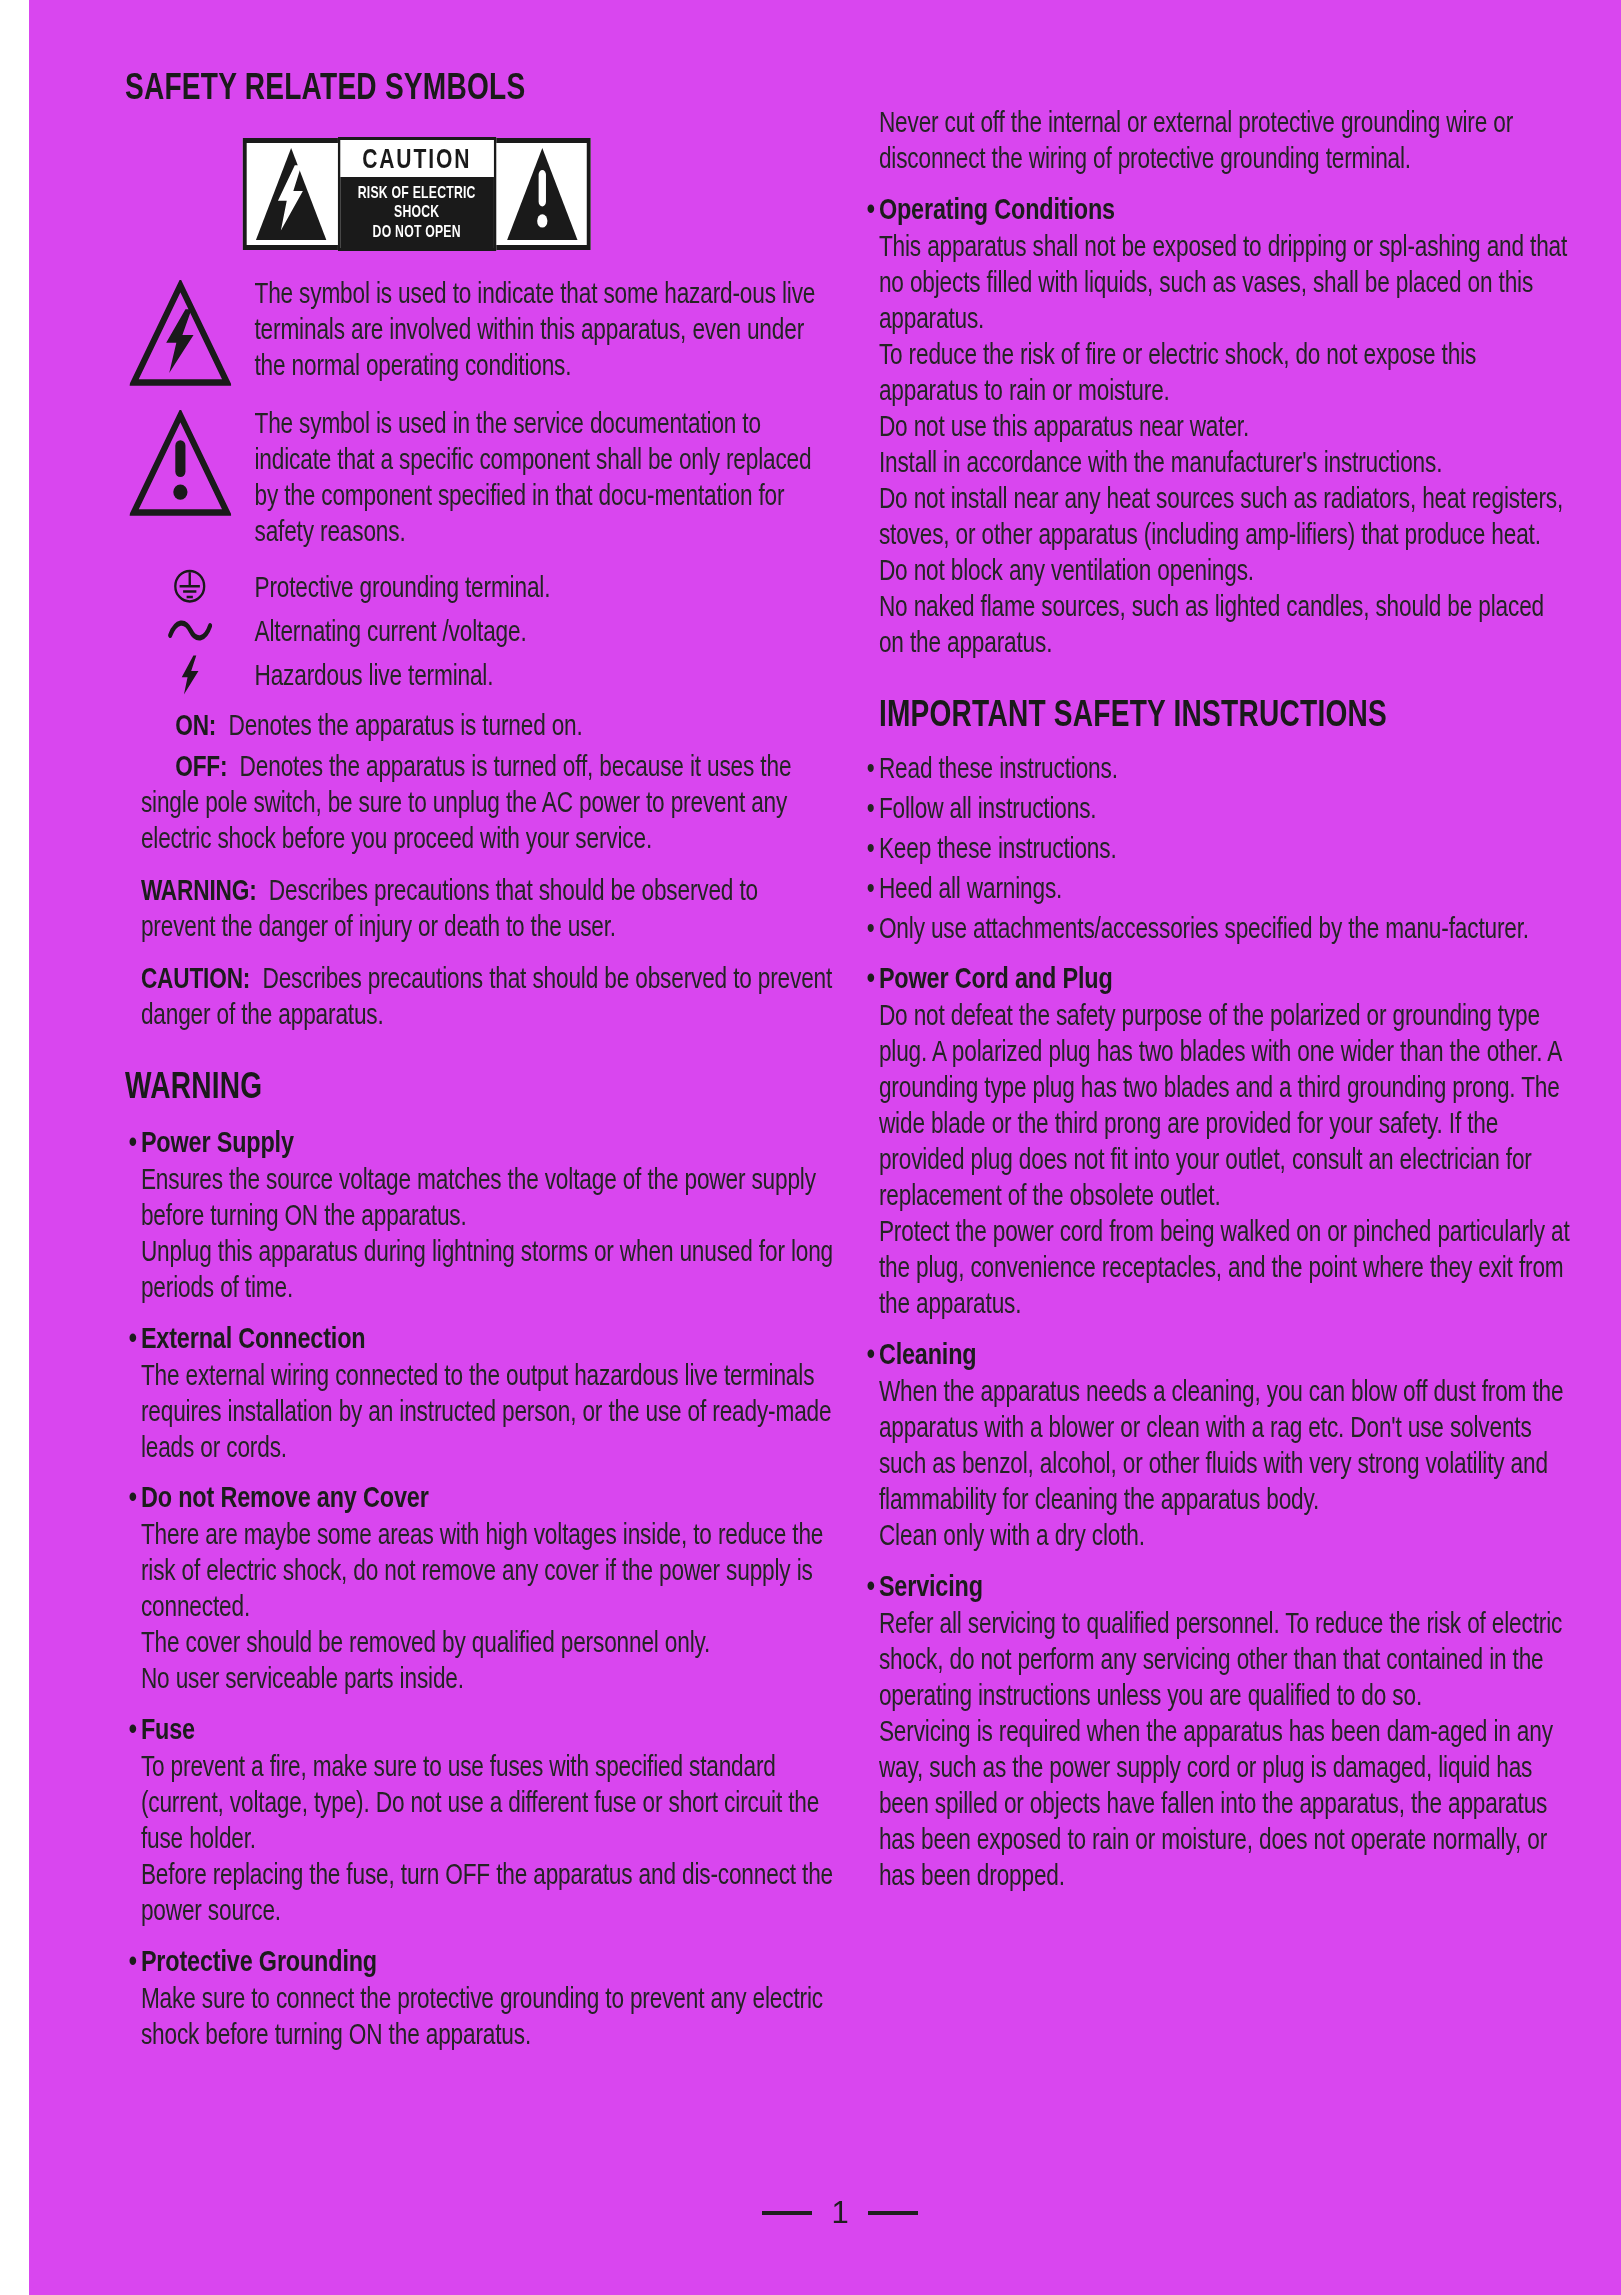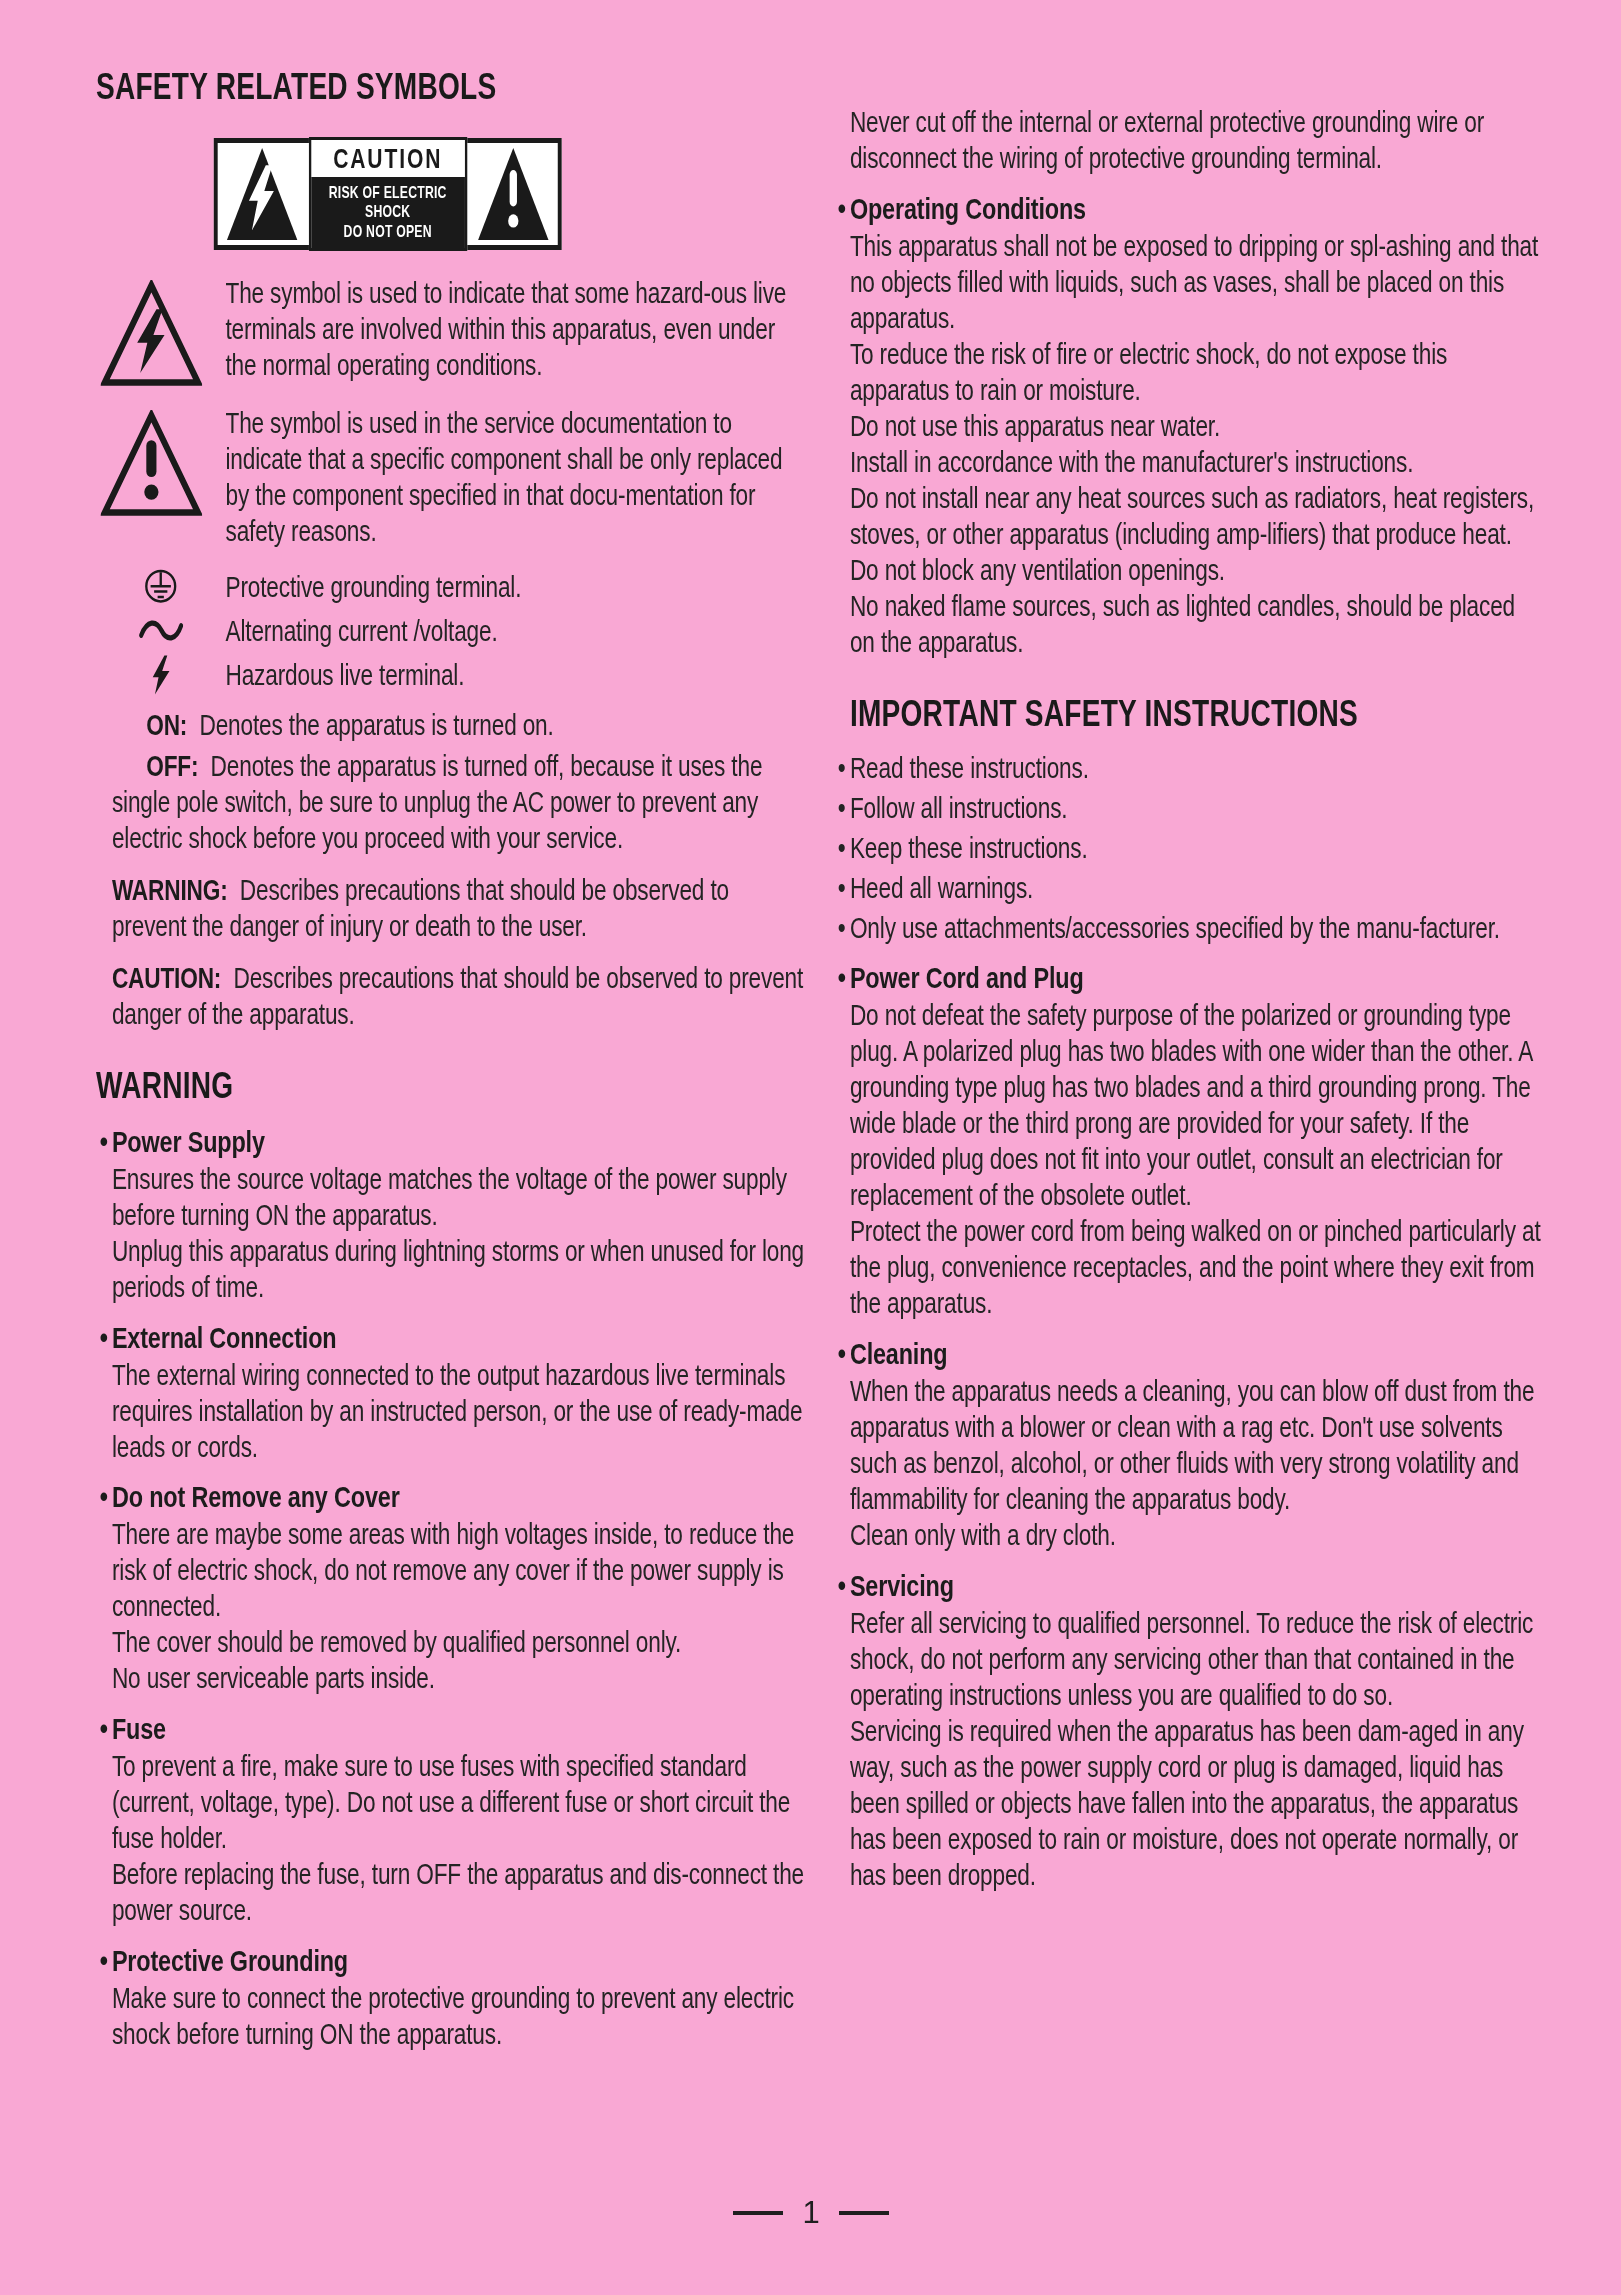--- a/index.html
+++ b/index.html
@@ -1,21 +1,21 @@
 <!DOCTYPE html>
 <html style="font-size:12.6px"><head>
 <meta charset="utf-8">
 <style>
   * { margin:0; padding:0; box-sizing:border-box; }
   html,body { background:#ffffff; }
   body {
     width:1622px; height:2295px; position:relative; overflow:hidden;
     font-family:"Liberation Sans", sans-serif; color:#222;
   }
-  .page { position:absolute; inset:0; background:#f9a8d4; }
+  .page { position:absolute; inset:0; background:#d946ef;margin-left:29px; }
 
   
   .col {
     position:absolute; width:911px;
     transform:scaleX(0.78); transform-origin:0 0;
     font-size:29px; line-height:36px; letter-spacing:-0.2px; color:#242424;
   }
   .col-left  { left:96px; top:66px; }
   .col-right { left:834px; top:104px; }
 

